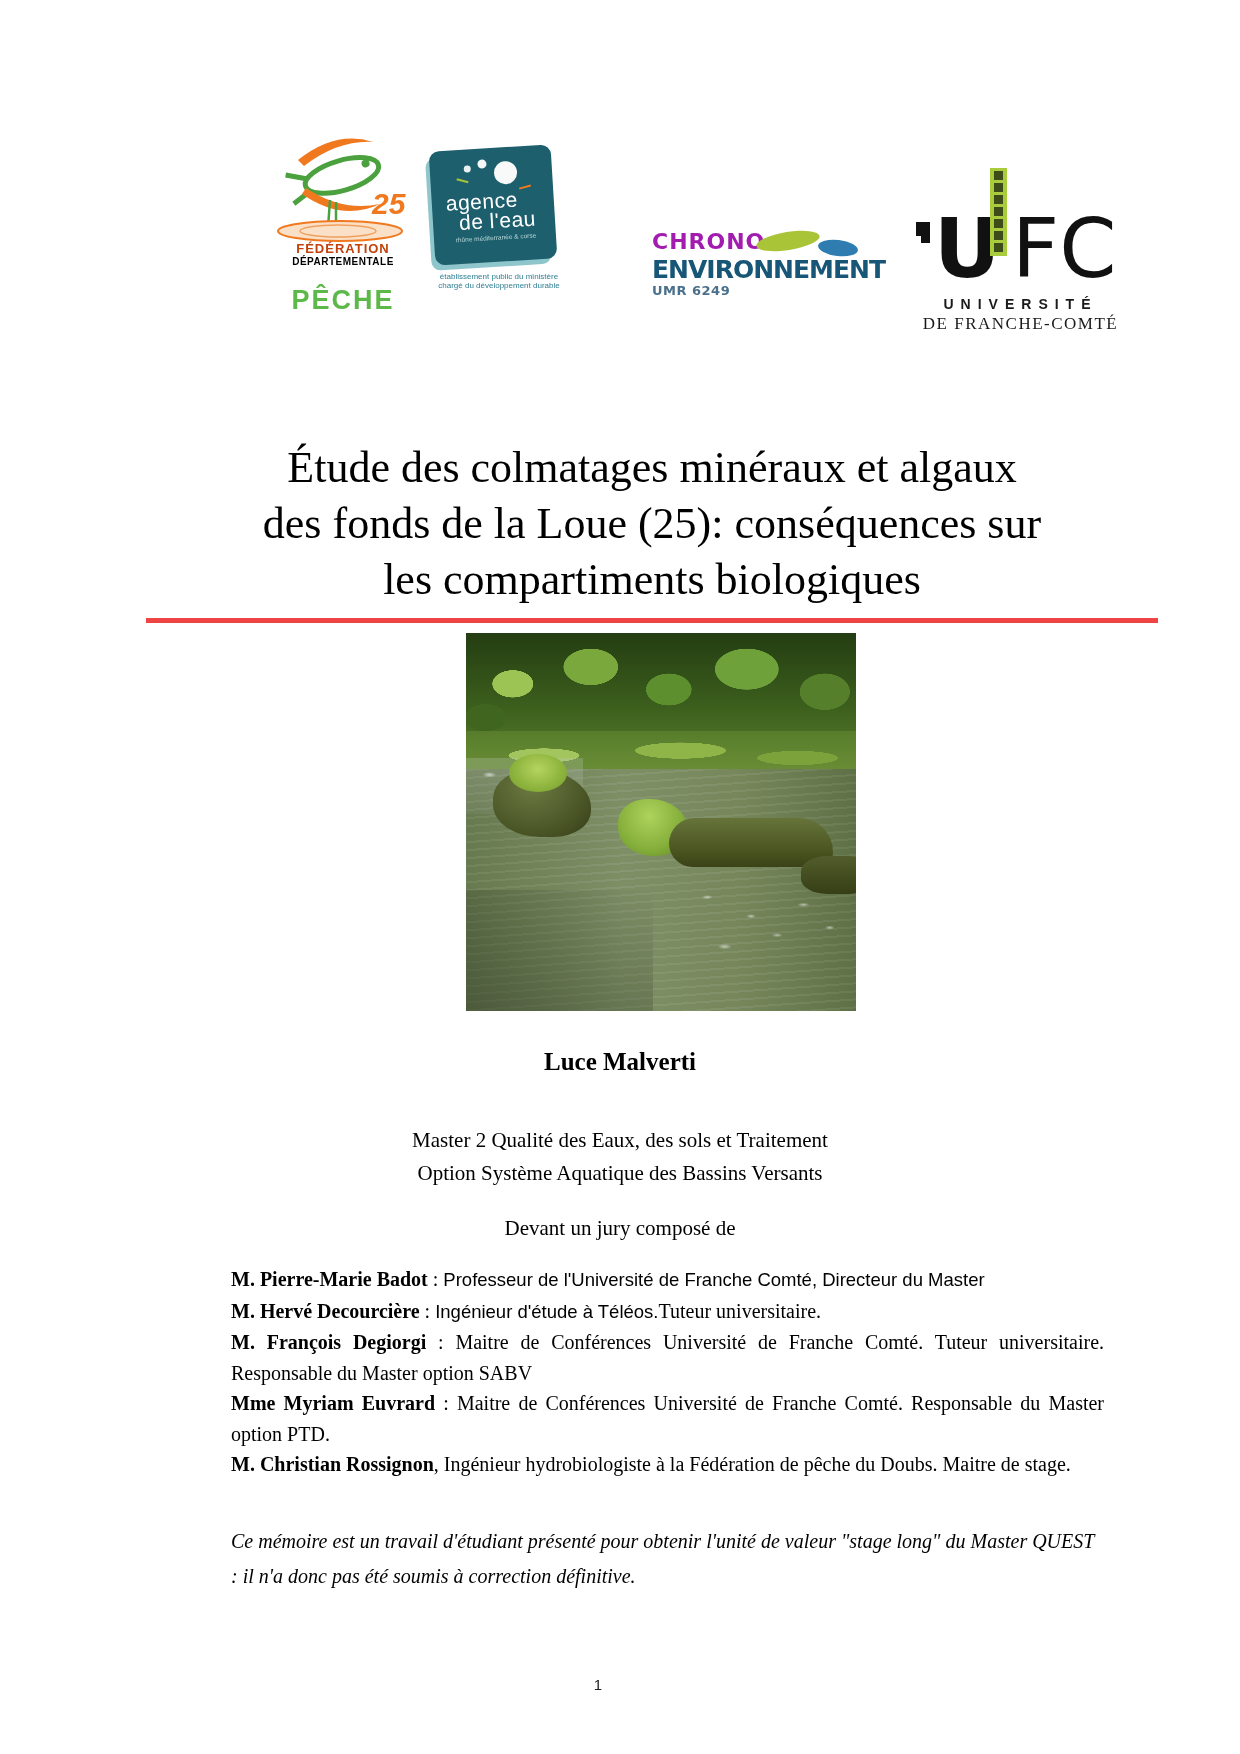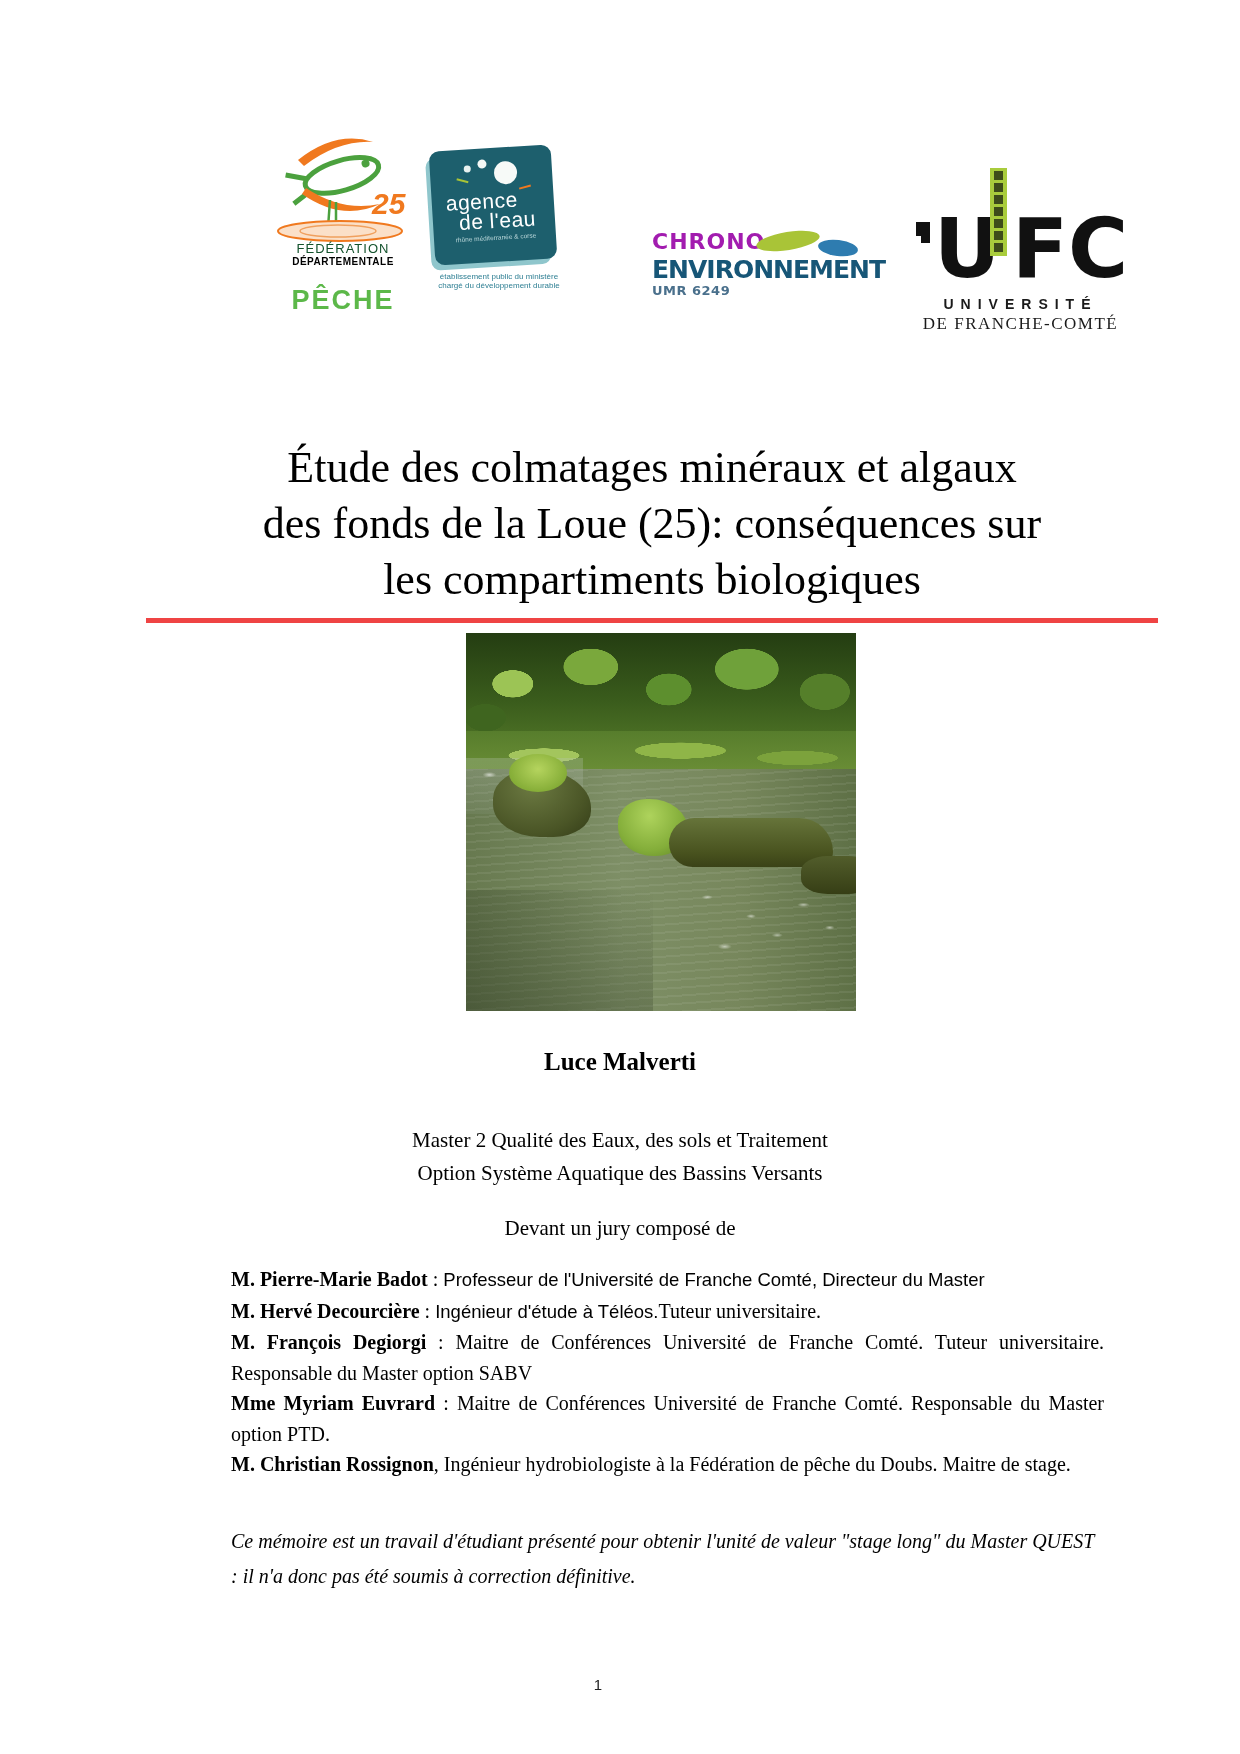--- a/index.html
+++ b/index.html
@@ -2,21 +2,21 @@
 <html><head>
 <meta charset="utf-8">
 <style>
   html,body{margin:0;padding:0;background:#ffffff;}
   .page{position:relative;width:1148px;height:1754px;background:#ffffff;margin:0 auto;overflow:hidden;
         font-family:"Liberation Serif", serif;color:#000;}
 
   
   .fed-logo{position:absolute;left:222px;top:130px;width:150px;height:170px;text-align:center;}
   .fed-art{display:block;margin:0 auto;}
-  .fed-l1{font-family:"Liberation Sans",sans-serif;font-weight:normal;font-size:13px;letter-spacing:1px;color:#14532d;line-height:13px;}
+  .fed-l1{font-family:"Liberation Sans",sans-serif;font-weight:bold;font-size:13px;letter-spacing:1px;color:#c2410c;line-height:13px;}
   .fed-l2{font-family:"Liberation Sans",sans-serif;font-weight:bold;font-size:10px;letter-spacing:0.5px;color:#000000;line-height:14px;}
   .fed-l3{font-family:"Liberation Sans",sans-serif;font-weight:bold;font-size:27px;letter-spacing:2px;color:#5cb849;line-height:27px;margin-top:18px;}
 
   .agence-logo{position:absolute;left:378px;top:148px;width:150px;height:160px;}
   .agence-card{position:relative;width:122px;height:114px;margin-left:8px;background:#1d5f6d;border-radius:10px;
                transform:rotate(-3.5deg);box-shadow:-5px 6px 0 -1px #8fc6cc;color:#fff;
                font-family:"Liberation Sans",sans-serif;}
   .agence-dot1{position:absolute;left:34px;top:16px;width:7px;height:7px;border-radius:50%;background:#e9f2f0;}
   .agence-dot2{position:absolute;left:48px;top:11px;width:9px;height:9px;border-radius:50%;background:#f4f8f6;}
   .agence-dot3{position:absolute;left:64px;top:14px;width:23px;height:23px;border-radius:50%;background:#f7faf8;}
@@ -34,21 +34,21 @@
   .chrono-l2{font-size:25px;font-weight:900;color:#175677;letter-spacing:-1px;line-height:28px;margin-top:2px;}
   .chrono-l3{font-size:13px;font-weight:bold;color:#4a708c;letter-spacing:0.5px;line-height:14px;}
 
   .ufc-logo{position:absolute;left:862px;top:150px;width:225px;height:185px;}
   .ufc-quote{position:absolute;left:8px;top:72px;width:14px;height:14px;background:#111;}
   .ufc-quote2{position:absolute;left:13px;top:86px;width:9px;height:7px;background:#111;}
   .ufc-u{position:absolute;left:26px;top:58px;font-family:"DejaVu Sans",sans-serif;font-weight:bold;
          font-size:82px;line-height:82px;color:#111;}
   .ufc-strip{position:absolute;left:82px;top:18px;width:17px;height:88px;background:#a9cc3c;}
   .ufc-strip i{display:block;width:9px;height:9px;margin:3px auto 0;background:#2c3514;opacity:.85;}
-  .ufc-fc{position:absolute;left:104px;top:58px;font-family:"DejaVu Sans",sans-serif;font-weight:bold;
+  .ufc-fc{position:absolute;left:104px;top:58px;font-family:"DejaVu Sans",sans-serif;font-weight:normal;
           font-size:82px;line-height:82px;color:#111;}
   .ufc-univ{position:absolute;left:0;top:146px;width:100%;text-align:center;
             font-family:"Liberation Sans",sans-serif;font-weight:bold;font-size:14px;letter-spacing:7px;color:#1a1a1a;}
   .ufc-dept{position:absolute;left:0;top:164px;width:100%;text-align:center;
             font-family:"Liberation Serif",serif;font-size:17px;letter-spacing:1.5px;color:#1a1a1a;}
 
   
   .title-block{position:absolute;left:100px;top:440px;width:1012px;text-align:center;
                font-size:44px;line-height:56px;border-bottom:5px solid #ef4444;padding-bottom:10px;}
 

